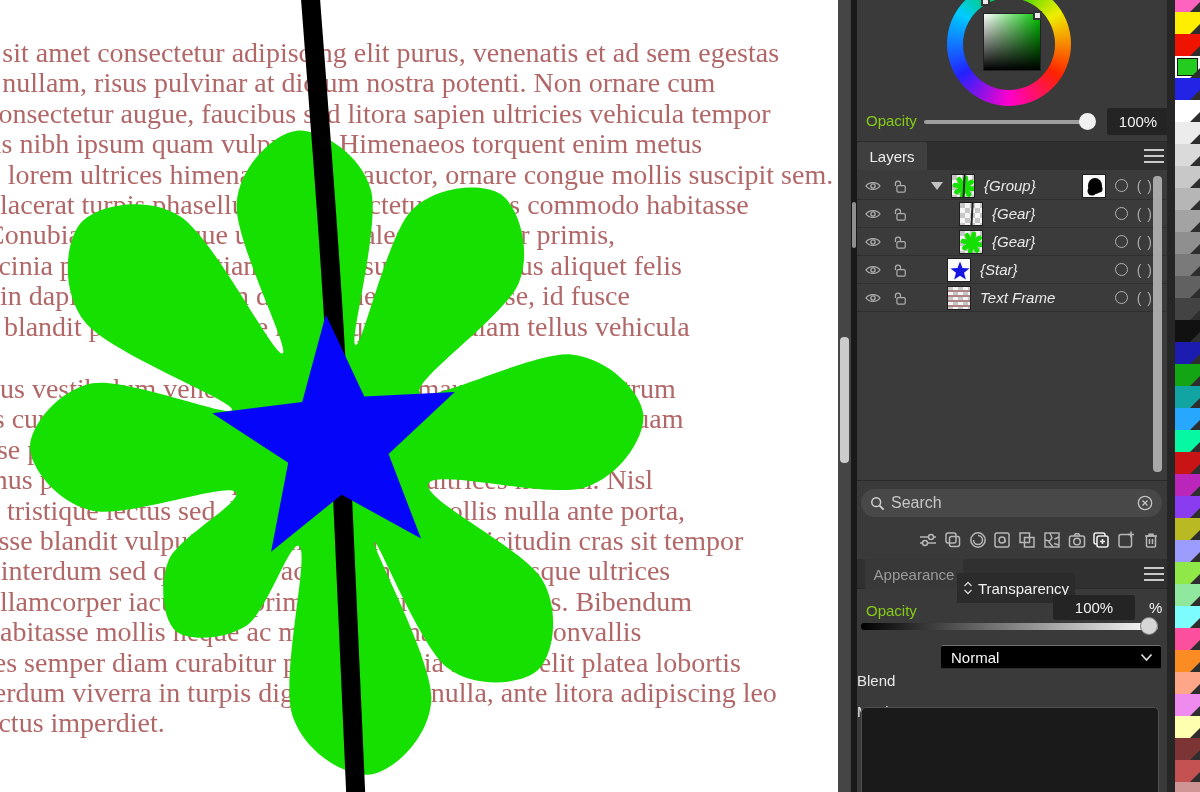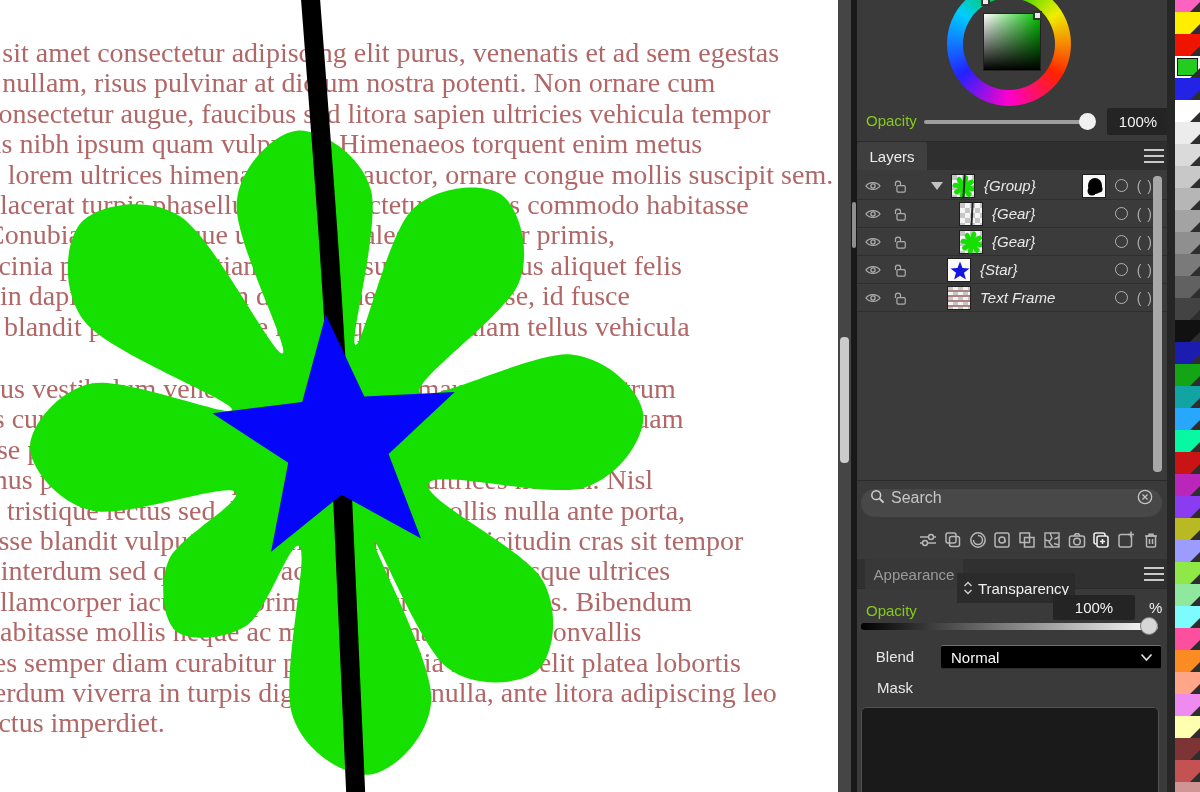--- a/index.html
+++ b/index.html
@@ -59,41 +59,41 @@
   .ml-mid  { margin-left:40px; }
   .layer-label { color:#e8e8e8; font-size:15px; margin-left:9px; white-space:nowrap;font-style:italic; }
   .row-right { margin-left:auto; display:flex; align-items:center; gap:9px; padding-right:14px; }
   .circle-o { width:13px; height:13px; border:1.5px solid #b2b2b2; border-radius:50%; }
   .parens { color:#a9a9a9; font-size:14px; letter-spacing:1px; }
   .pathline { position:absolute; left:11px; top:-2px; width:2px; height:28px; background:#222; transform:rotate(3deg); }
   .text-thumb-lines { position:absolute; inset:0; background:repeating-linear-gradient(rgba(0,0,0,0) 0 3px,#ad8383 3px 5px); }
   #layers-scroll-thumb { position:absolute; left:296px; top:176px; width:9px; height:296px; background:#a8a8a8; border-radius:4px; }
 
   
-  #search-field { position:absolute; left:4px; top:489px; width:301px; height:28px; background:#484848; border-radius:14px; display:flex; align-items:flex-start; padding:0 9px; }
+  #search-field { position:absolute; left:4px; top:489px; width:301px; height:28px; background:#484848; border-radius:14px; display:flex; align-items:center; padding:0 9px; }
   #search-input { flex:1; background:transparent; border:none; outline:none; color:#dedede; font-size:16px; margin-left:6px; font-family:"Liberation Sans",sans-serif; }
   #search-input::placeholder { color:#c6c6c6; }
 
   
   #icon-row { position:absolute; left:60px; right:5px; top:527px; height:26px; display:flex; justify-content:space-between; align-items:center; }
   .tool-icon { width:22px; height:22px; display:flex; align-items:center; justify-content:center; }
 
   
   #tabbar2 { position:absolute; left:0; top:559px; width:310px; height:30px; background:#303030; border-bottom:1px solid #2a2a2a; }
   #tab-appearance { position:absolute; left:0; top:559px; width:98px; height:30px; color:#9a9a9a; font-size:15px; display:flex; align-items:center; justify-content:center; background:#383838;margin-left:8px; }
   #tab-transparency { position:absolute; left:100px; top:573px; width:118px; height:30px; background:#2b2b2b; color:#f0f0f0; font-size:15px; display:flex; align-items:center; justify-content:center; gap:5px; }
   #tabbar2-menu { left:287px; top:567px; }
 
   
   #t-op-label { position:absolute; left:9px; top:602px; }
   #t-op-value { left:196px; top:595px; width:82px; height:25px; }
   #t-pct { position:absolute; left:292px; top:599px; color:#f0f0f0; font-size:15px; }
   #t-slider { position:absolute; left:4px; top:623px; width:297px; height:7px; border-radius:3px; background:linear-gradient(to right,#000,#fff); }
   #t-handle { position:absolute; left:283px; top:617px; width:18px; height:18px; border-radius:50%; background:#d6d6d6; border:1px solid #7c7c7c; }
-  .drop-label { position:absolute; width:76px; text-align:center; color:#e8e8e8; font-size:15px; }
+  .drop-label { position:absolute; width:76px; text-align:left; color:#e8e8e8; font-size:15px;margin-top:24px; }
   #blend-label { left:0; top:648px; }
   #mask-label { left:0; top:679px; }
   .dropdown { position:absolute; left:84px; width:220px; height:24px; background:#000000; border-top:1px solid #707070; border-bottom:1px solid #2d2d2d; border-radius:2px; color:#fafafa; font-size:15px; display:flex; align-items:center; padding-left:10px; }
   #blend-select { top:645px; }
   #mask-select { top:676px; }
   .chev { position:absolute; right:8px; top:7px; }
   #preview-box { position:absolute; left:4px; top:707px; width:298px; height:92px; background:#1a1a1a; border:1px solid #505050; border-radius:5px; }
 
   
   #swatch-gap { position:absolute; left:1167px; top:0; width:8px; height:792px; background:#262626; }

